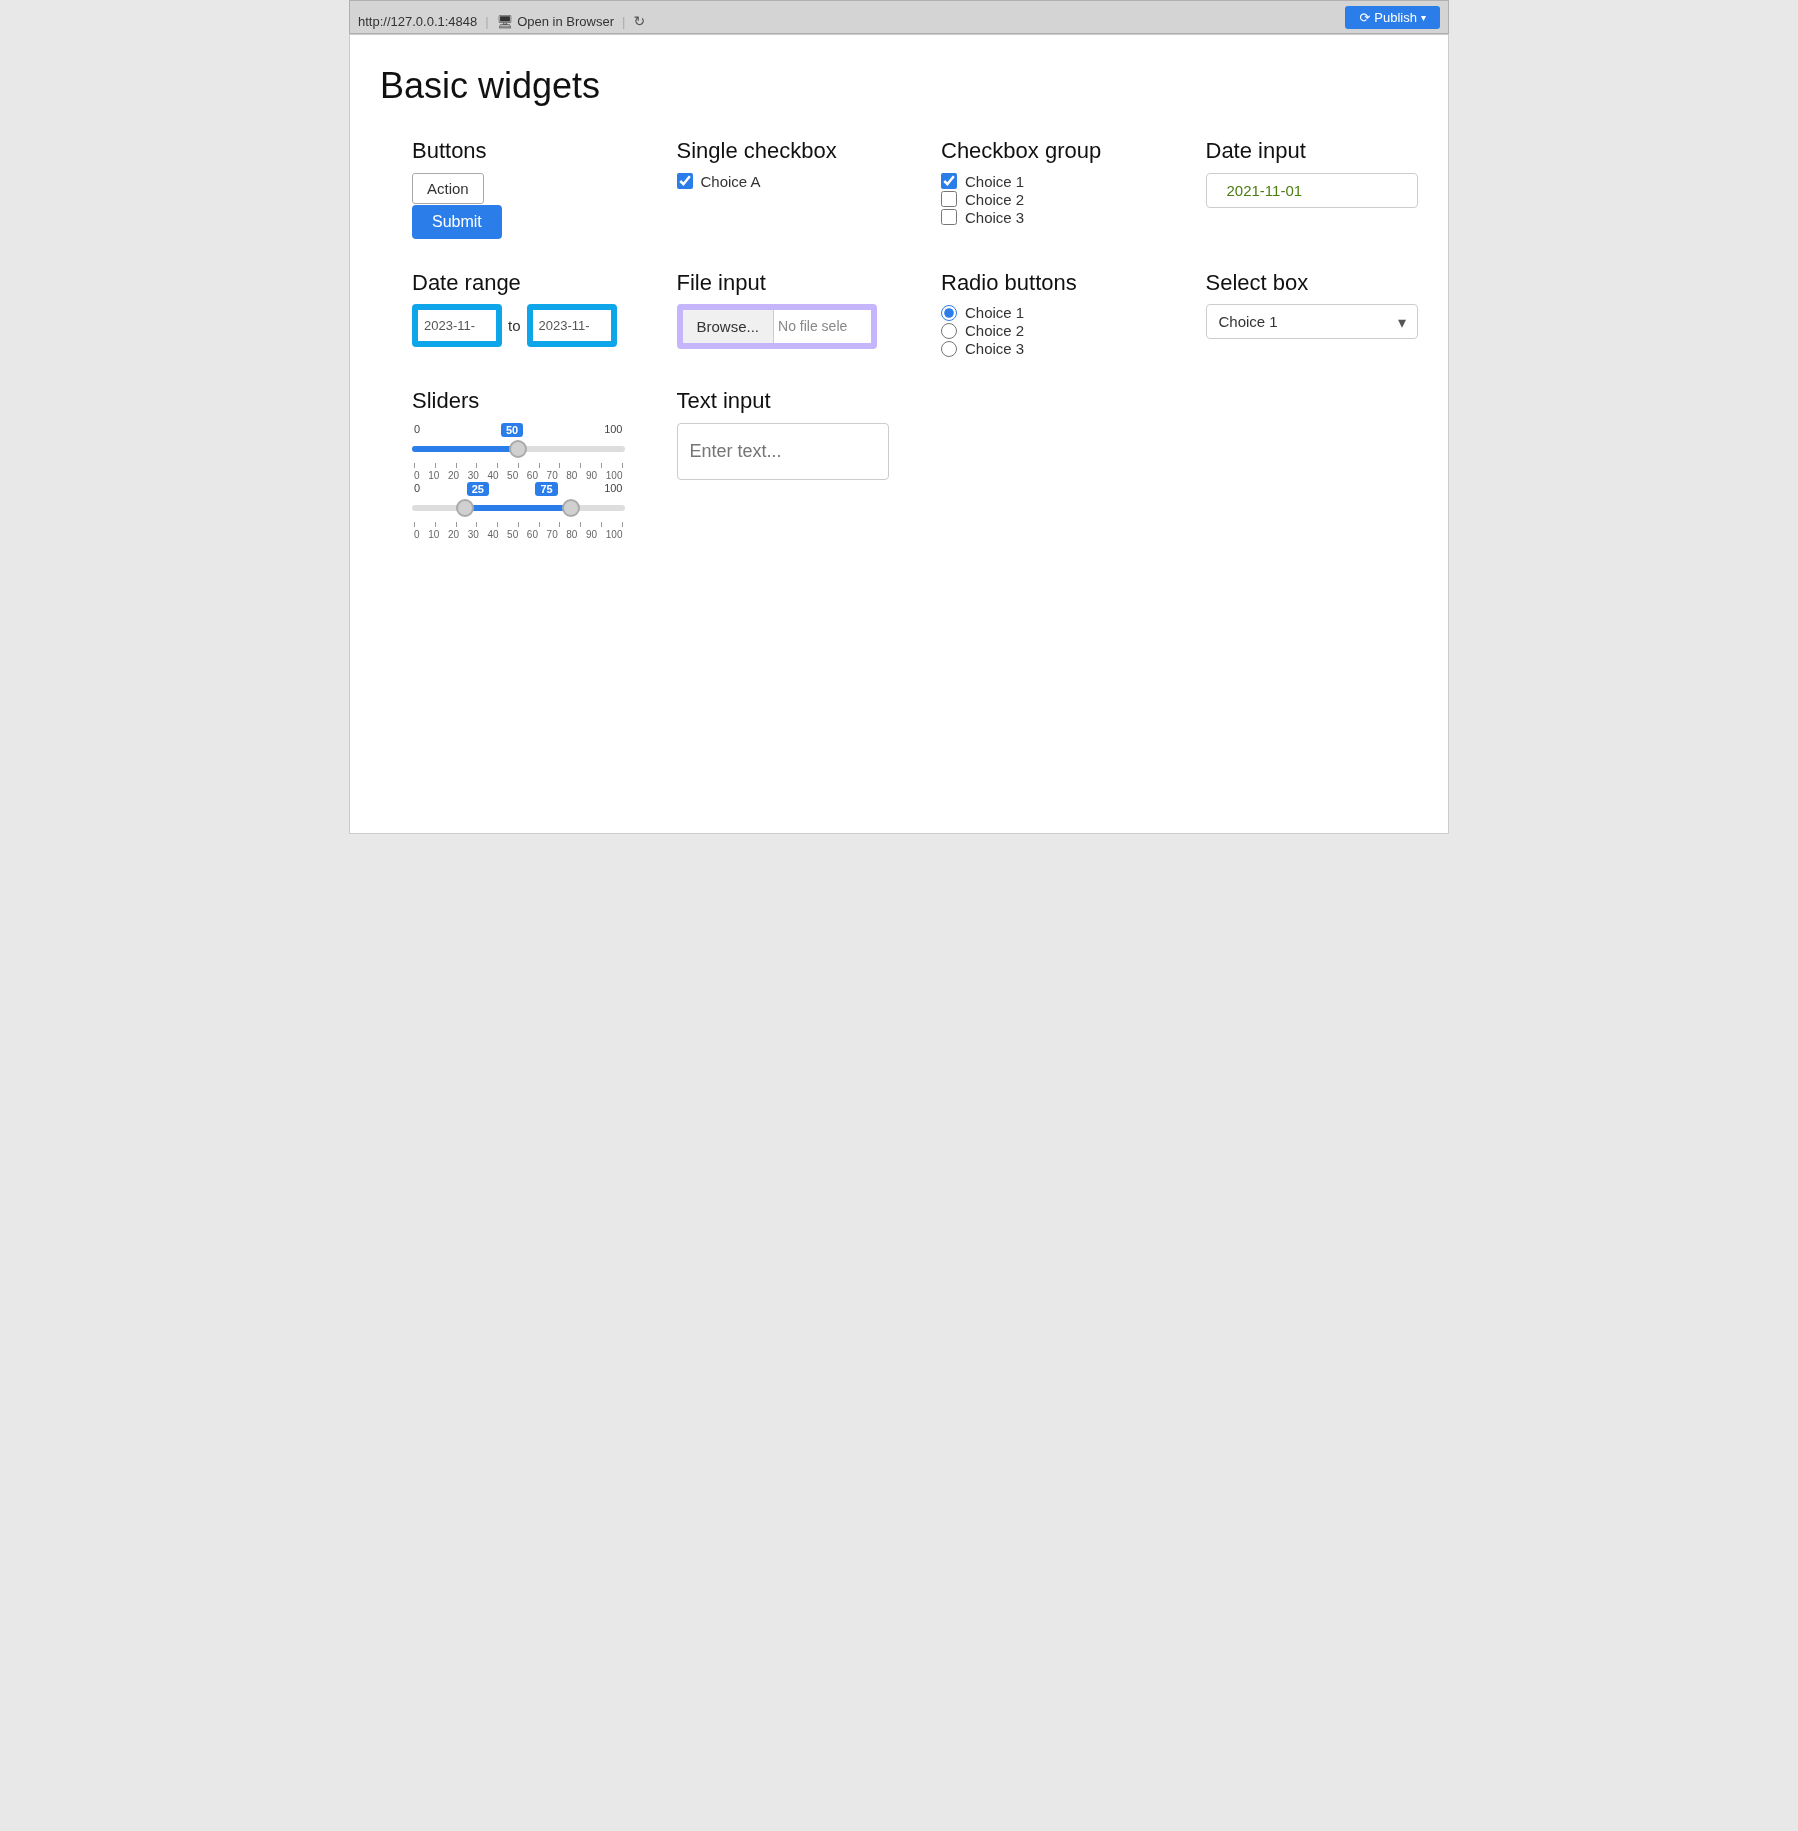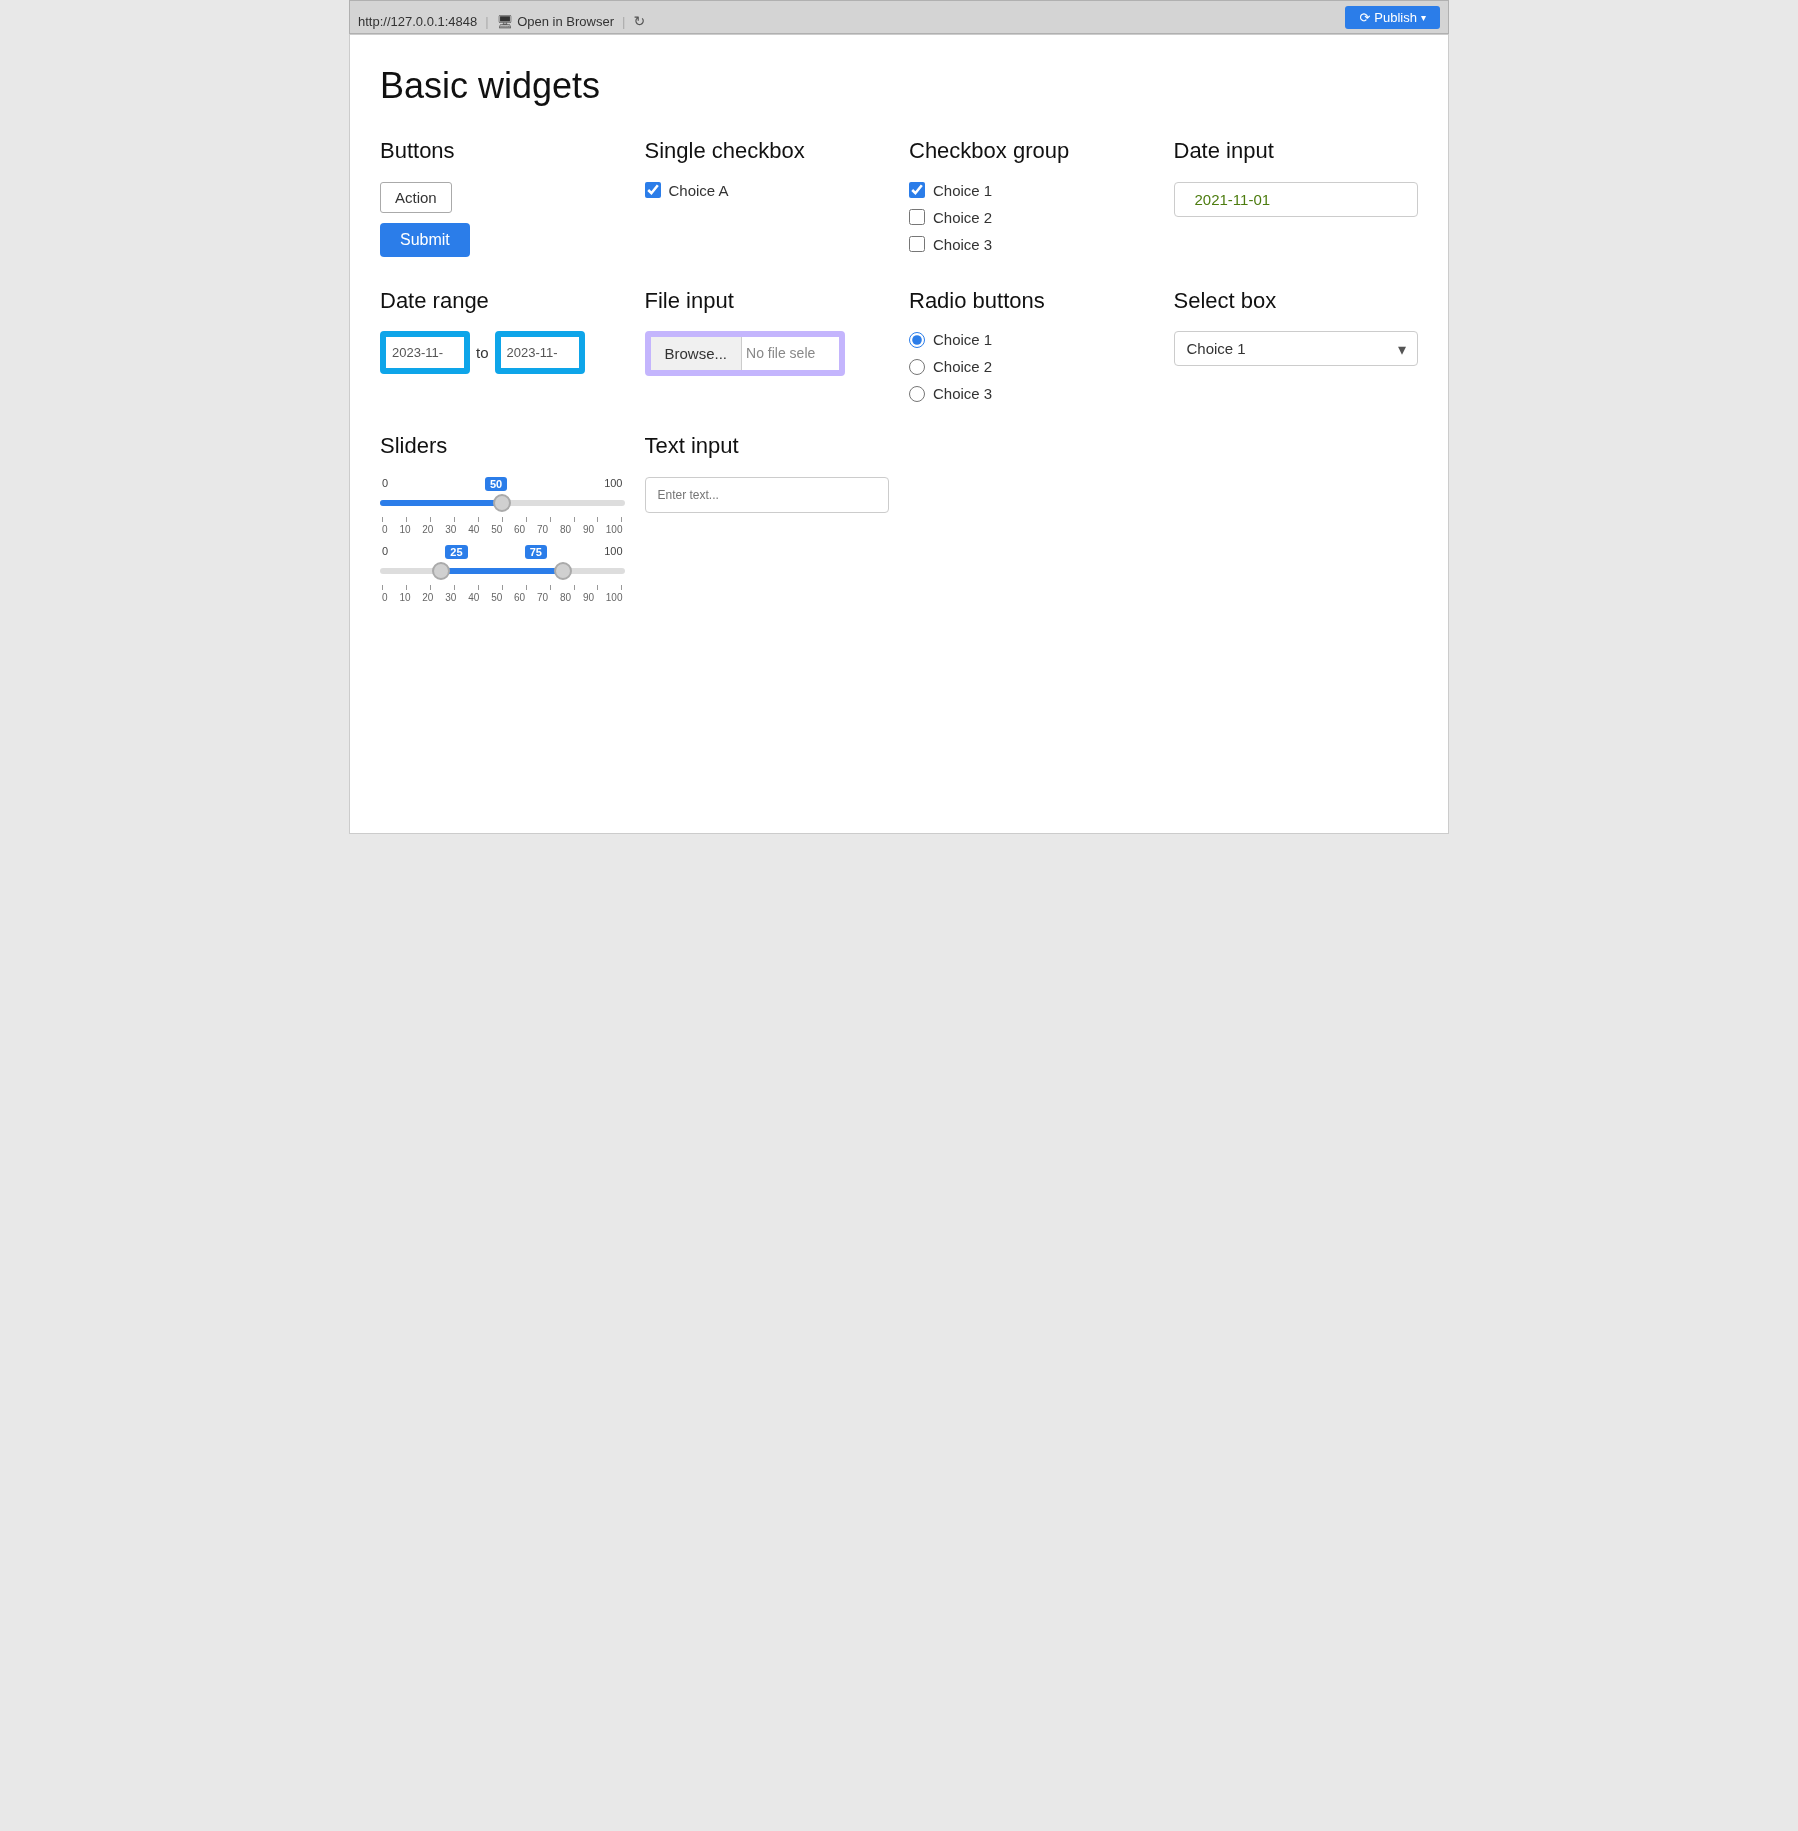--- a/index.html
+++ b/index.html
@@ -81,21 +81,22 @@
     
     .widgets-grid {
       display: grid;
       grid-template-columns: 1fr 1fr 1fr 1fr;
       gap: 30px 20px;
     }
 
     .widget-section {
       display: flex;
       flex-direction: column;
-      gap: 10px;
+      gap: 1px;
+      margin-left: 32px;
     }
 
     .section-title {
       font-size: 22px;
       font-weight: normal;
       color: #111;
       line-height: 1.3;
       margin-bottom: 6px;
     }
 
@@ -329,22 +330,22 @@
     .tick-mark {
       width: 1px;
       height: 5px;
       background: #999;
     }
 
     
     .text-input {
       border: 1px solid #ccc;
       border-radius: 4px;
-      padding: 10px 12px;
-      font-size: 12px;
+      padding: 17px 12px;
+      font-size: 18px;
       color: #4c1d95;
       width: 100%;
       outline: none;
     }
   </style>
 </head>
 <body>
 
 <div class="browser-bar">
   <span class="browser-url">http://127.0.0.1:4848</span>

